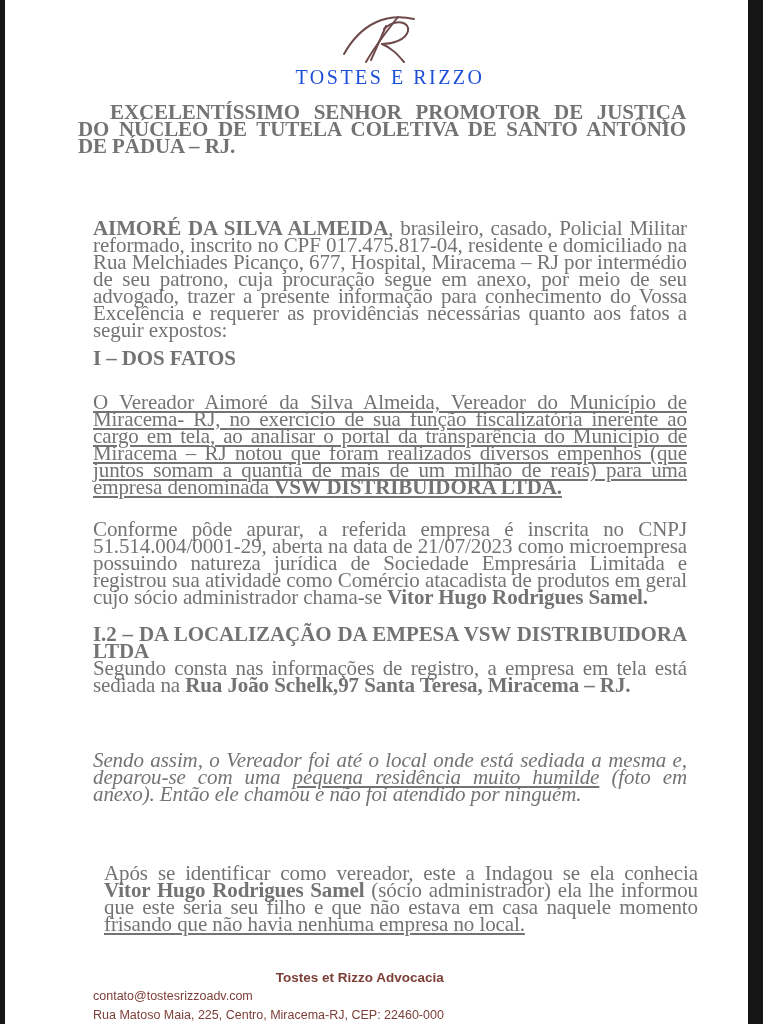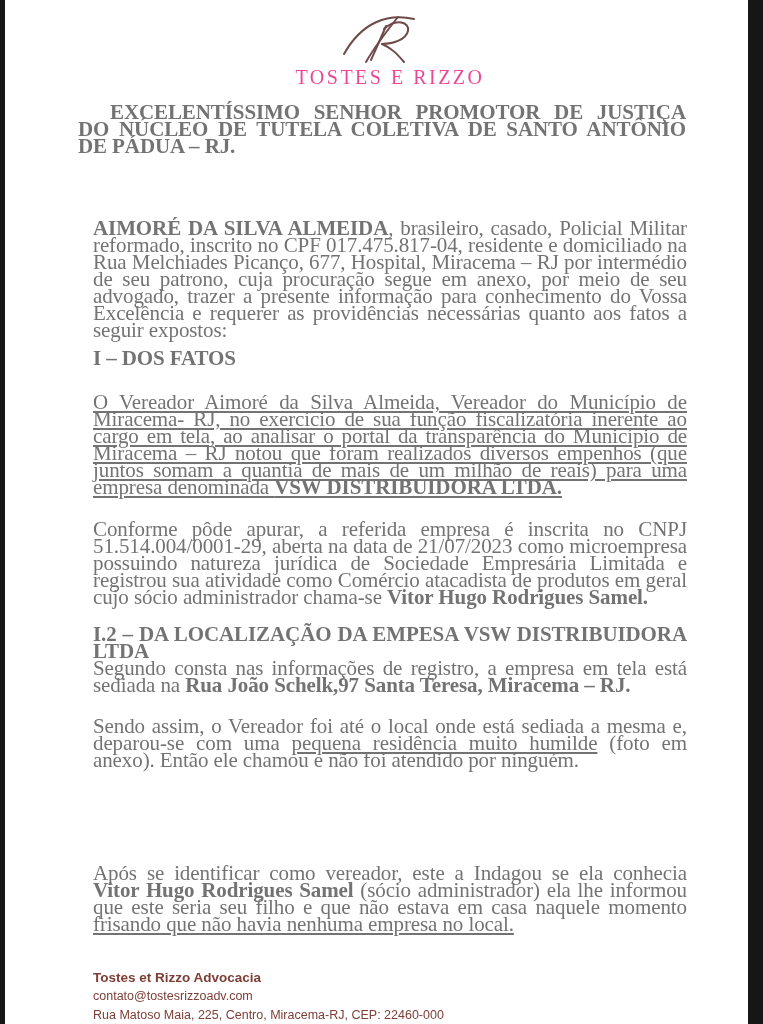--- a/index.html
+++ b/index.html
@@ -19,21 +19,21 @@
   
   .logo{
     position:absolute;left:250px;top:10px;width:270px;
     text-align:center;
   }
   .logo svg{display:block;margin:0 auto;}
   .logo-name{
     font-family:"Liberation Serif", serif;
     font-size:20px;
     letter-spacing:2.5px;
-    color:#ec4899;
+    color:#1d4ed8;
     margin-top:2px;
     white-space:nowrap;
   }
   .logo-subtitle{
     font-family:"Liberation Sans", sans-serif;
     font-size:11px;
     letter-spacing:1px;
     color:#8d7272;
     margin-top:2px;
     white-space:nowrap;
@@ -57,32 +57,32 @@
   .body-block{left:88px;width:594px;}
   .sec-head{font-weight:bold;}
   .b{font-weight:bold;}
   .u{text-decoration:underline;}
   #para-intro{top:220px;}
   #head-fatos{top:350px;}
   #para-fatos-1{top:394px;text-decoration:underline;}
   #para-fatos-2{top:521px;}
   #head-local{top:626px;}
   #para-local-1{top:660px;}
-  #para-local-2{top:718px;}
+  #para-local-2{top:752px;font-style:italic;}
   #para-local-3{top:804px;}
-  #para-local-4{top:865px;}
+  #para-local-4{top:865px;margin-left:11px;}
   
   .doc-footer{
     position:absolute;left:88px;top:968px;
     font-family:"Liberation Sans", sans-serif;
     color:#7c3e36;
     font-size:12.5px;
     line-height:19px;
   }
-  .doc-footer .firm{font-weight:bold;font-size:13.5px;}
+  .doc-footer .firm{font-weight:bold;font-size:13.5px;text-align:right;}
 </style>
 </head>
 <body>
 
 <div class="page">
 
   <div class="logo">
     <svg width="120" height="54" viewBox="0 0 120 54" fill="none" stroke="#6f4a4a" stroke-width="2" stroke-linecap="round">
 
       <path d="M14,44 C32,12 58,3 84,9"></path>

